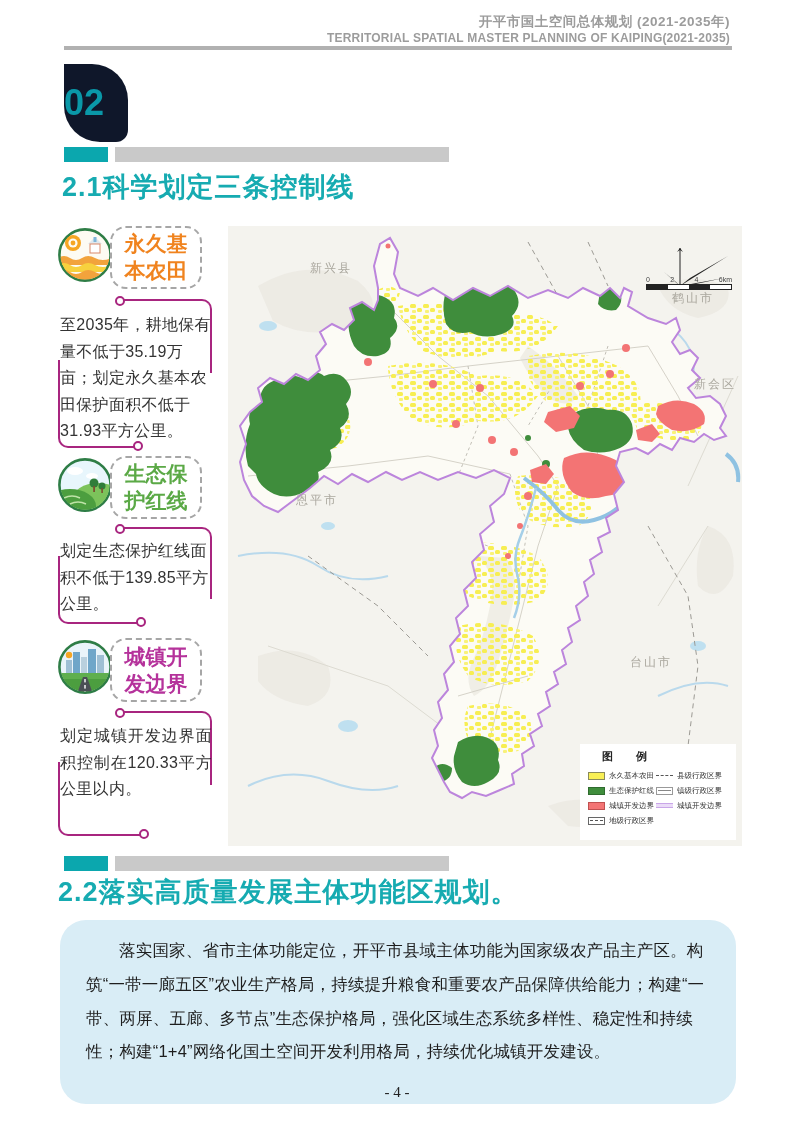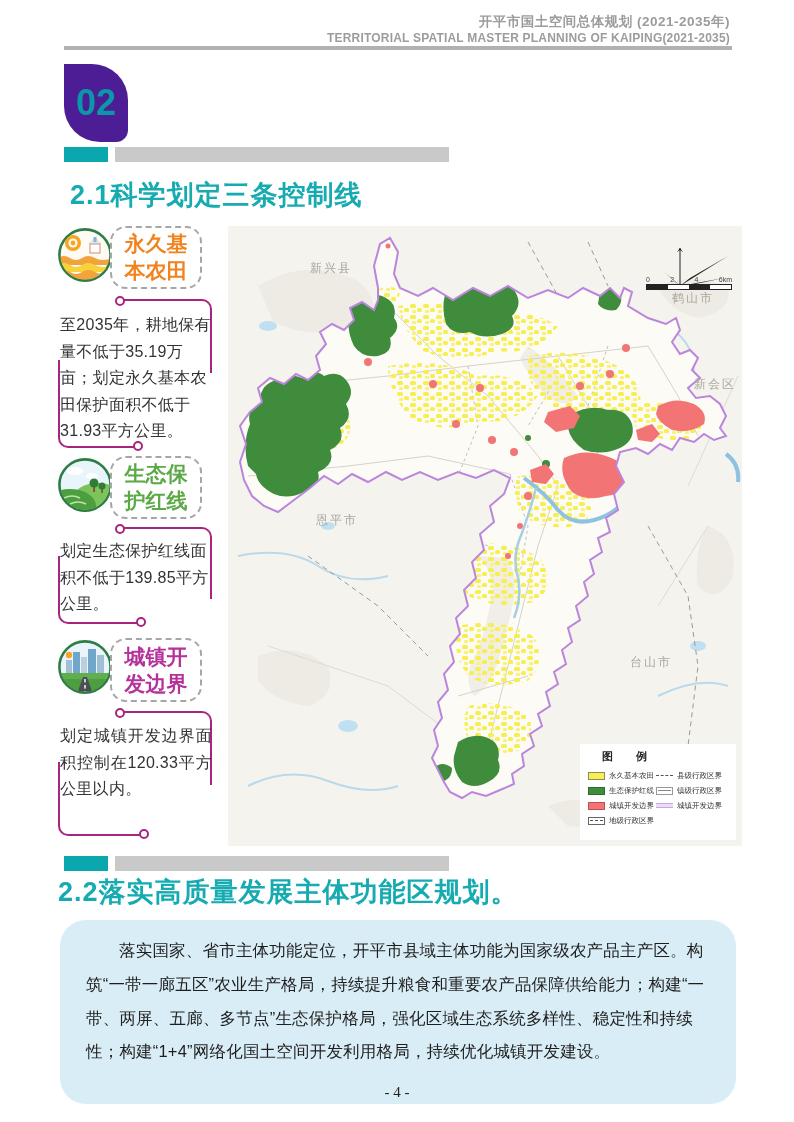--- a/index.html
+++ b/index.html
@@ -6,22 +6,22 @@
   #page{position:relative;width:794px;height:1122px;margin:0 auto;background:#ffffff;
         font-family:"Liberation Sans",sans-serif;overflow:hidden;}
 
   
   .doc-header{position:absolute;top:14px;right:64px;text-align:right;color:#9c9c9c;font-weight:bold;line-height:1.25;}
   .doc-header .cn{font-size:13.5px;letter-spacing:0.5px;}
   .doc-header .en{font-size:12px;letter-spacing:0.2px;}
   .header-rule{position:absolute;top:46px;left:64px;width:668px;height:3.5px;background:#b1b1b1;}
 
   
-  .chapter-badge{position:absolute;left:64px;top:64px;width:64px;height:78px;background:#4c1d95;
-     border-radius:0 36px 12px 36px;display:flex;align-items:center;justify-content:center;}
+  .chapter-badge{position:absolute;left:64px;top:64px;width:64px;height:78px;background:#0f172a;
+     border-radius:0 36px 12px 36px;display:flex;align-items:center;justify-content:flex-start;}
   .chapter-badge span{font-size:36px;font-weight:bold;color:#0a98a8;}
   .chapter-title{position:absolute;left:142px;top:80px;font-size:38px;font-weight:bold;color:#00a1aa;
      letter-spacing:2px;text-shadow:2px 2px 0 rgba(0,0,0,0.10);}
 
   
   .bar-row{position:absolute;display:flex;gap:7px;}
   .bar-teal{width:44px;height:15px;background:#0ba7ae;}
   .bar-gray{width:334px;height:15px;background:#c9c9c9;}
   .sec-title{position:absolute;font-size:27px;font-weight:bold;color:#16abb1;letter-spacing:1px;}
 
@@ -84,21 +84,21 @@
   <div class="header-rule"></div>
 
   <div class="chapter-badge">
     <span>02</span>
   </div>
 
   <div class="bar-row" style="left:64px;top:147px;">
     <div class="bar-teal"></div>
     <div class="bar-gray"></div>
   </div>
-  <h2 class="sec-title" style="left:58px;top:165px;margin:12px">2.1科学划定三条控制线</h2>
+  <h2 class="sec-title" style="left:58px;top:165px;margin:4px">2.1科学划定三条控制线</h2>
 
   <div class="control-item" style="top:226px;height:228px;">
     <svg class="cl-icon" viewBox="0 0 54 54">
       <defs>
           <clipPath id="cp1">
             <circle cx="27" cy="27" r="24.6"></circle>
           </clipPath>
         </defs>
       <circle cx="27" cy="27" r="25.6" fill="#fdfbf3" stroke="#2e7d46" stroke-width="2.6"></circle>
       <g clip-path="url(#cp1)">
@@ -322,21 +322,21 @@
         <path d="M452,60 L500,30 L462,52 Z" fill="#222"></path>
         <path d="M452,60 L496,52 L463,59 Z" fill="#222"></path>
         <path d="M452,60 L436,46 L448,56 Z" fill="#222"></path>
         <path d="M449,26 L452,22 L455,26 L452,24 Z" fill="#222"></path>
       </g>
     </svg>
 
     <span class="nb-label" style="left:82px;top:34px;">新兴县</span>
     <span class="nb-label" style="left:444px;top:64px;">鹤山市</span>
     <span class="nb-label" style="left:466px;top:150px;">新会区</span>
-    <span class="nb-label" style="left:68px;top:286px;margin-left:20px;">恩平市</span>
+    <span class="nb-label" style="left:68px;top:266px;">恩平市</span>
     <span class="nb-label" style="left:402px;top:428px;">台山市</span>
 
     <div class="map-scale">
       <div class="scale-ticks">
         <span>0</span>
         <span>2</span>
         <span>4</span>
         <span>6km</span>
       </div>
       <div class="scale-bar">

